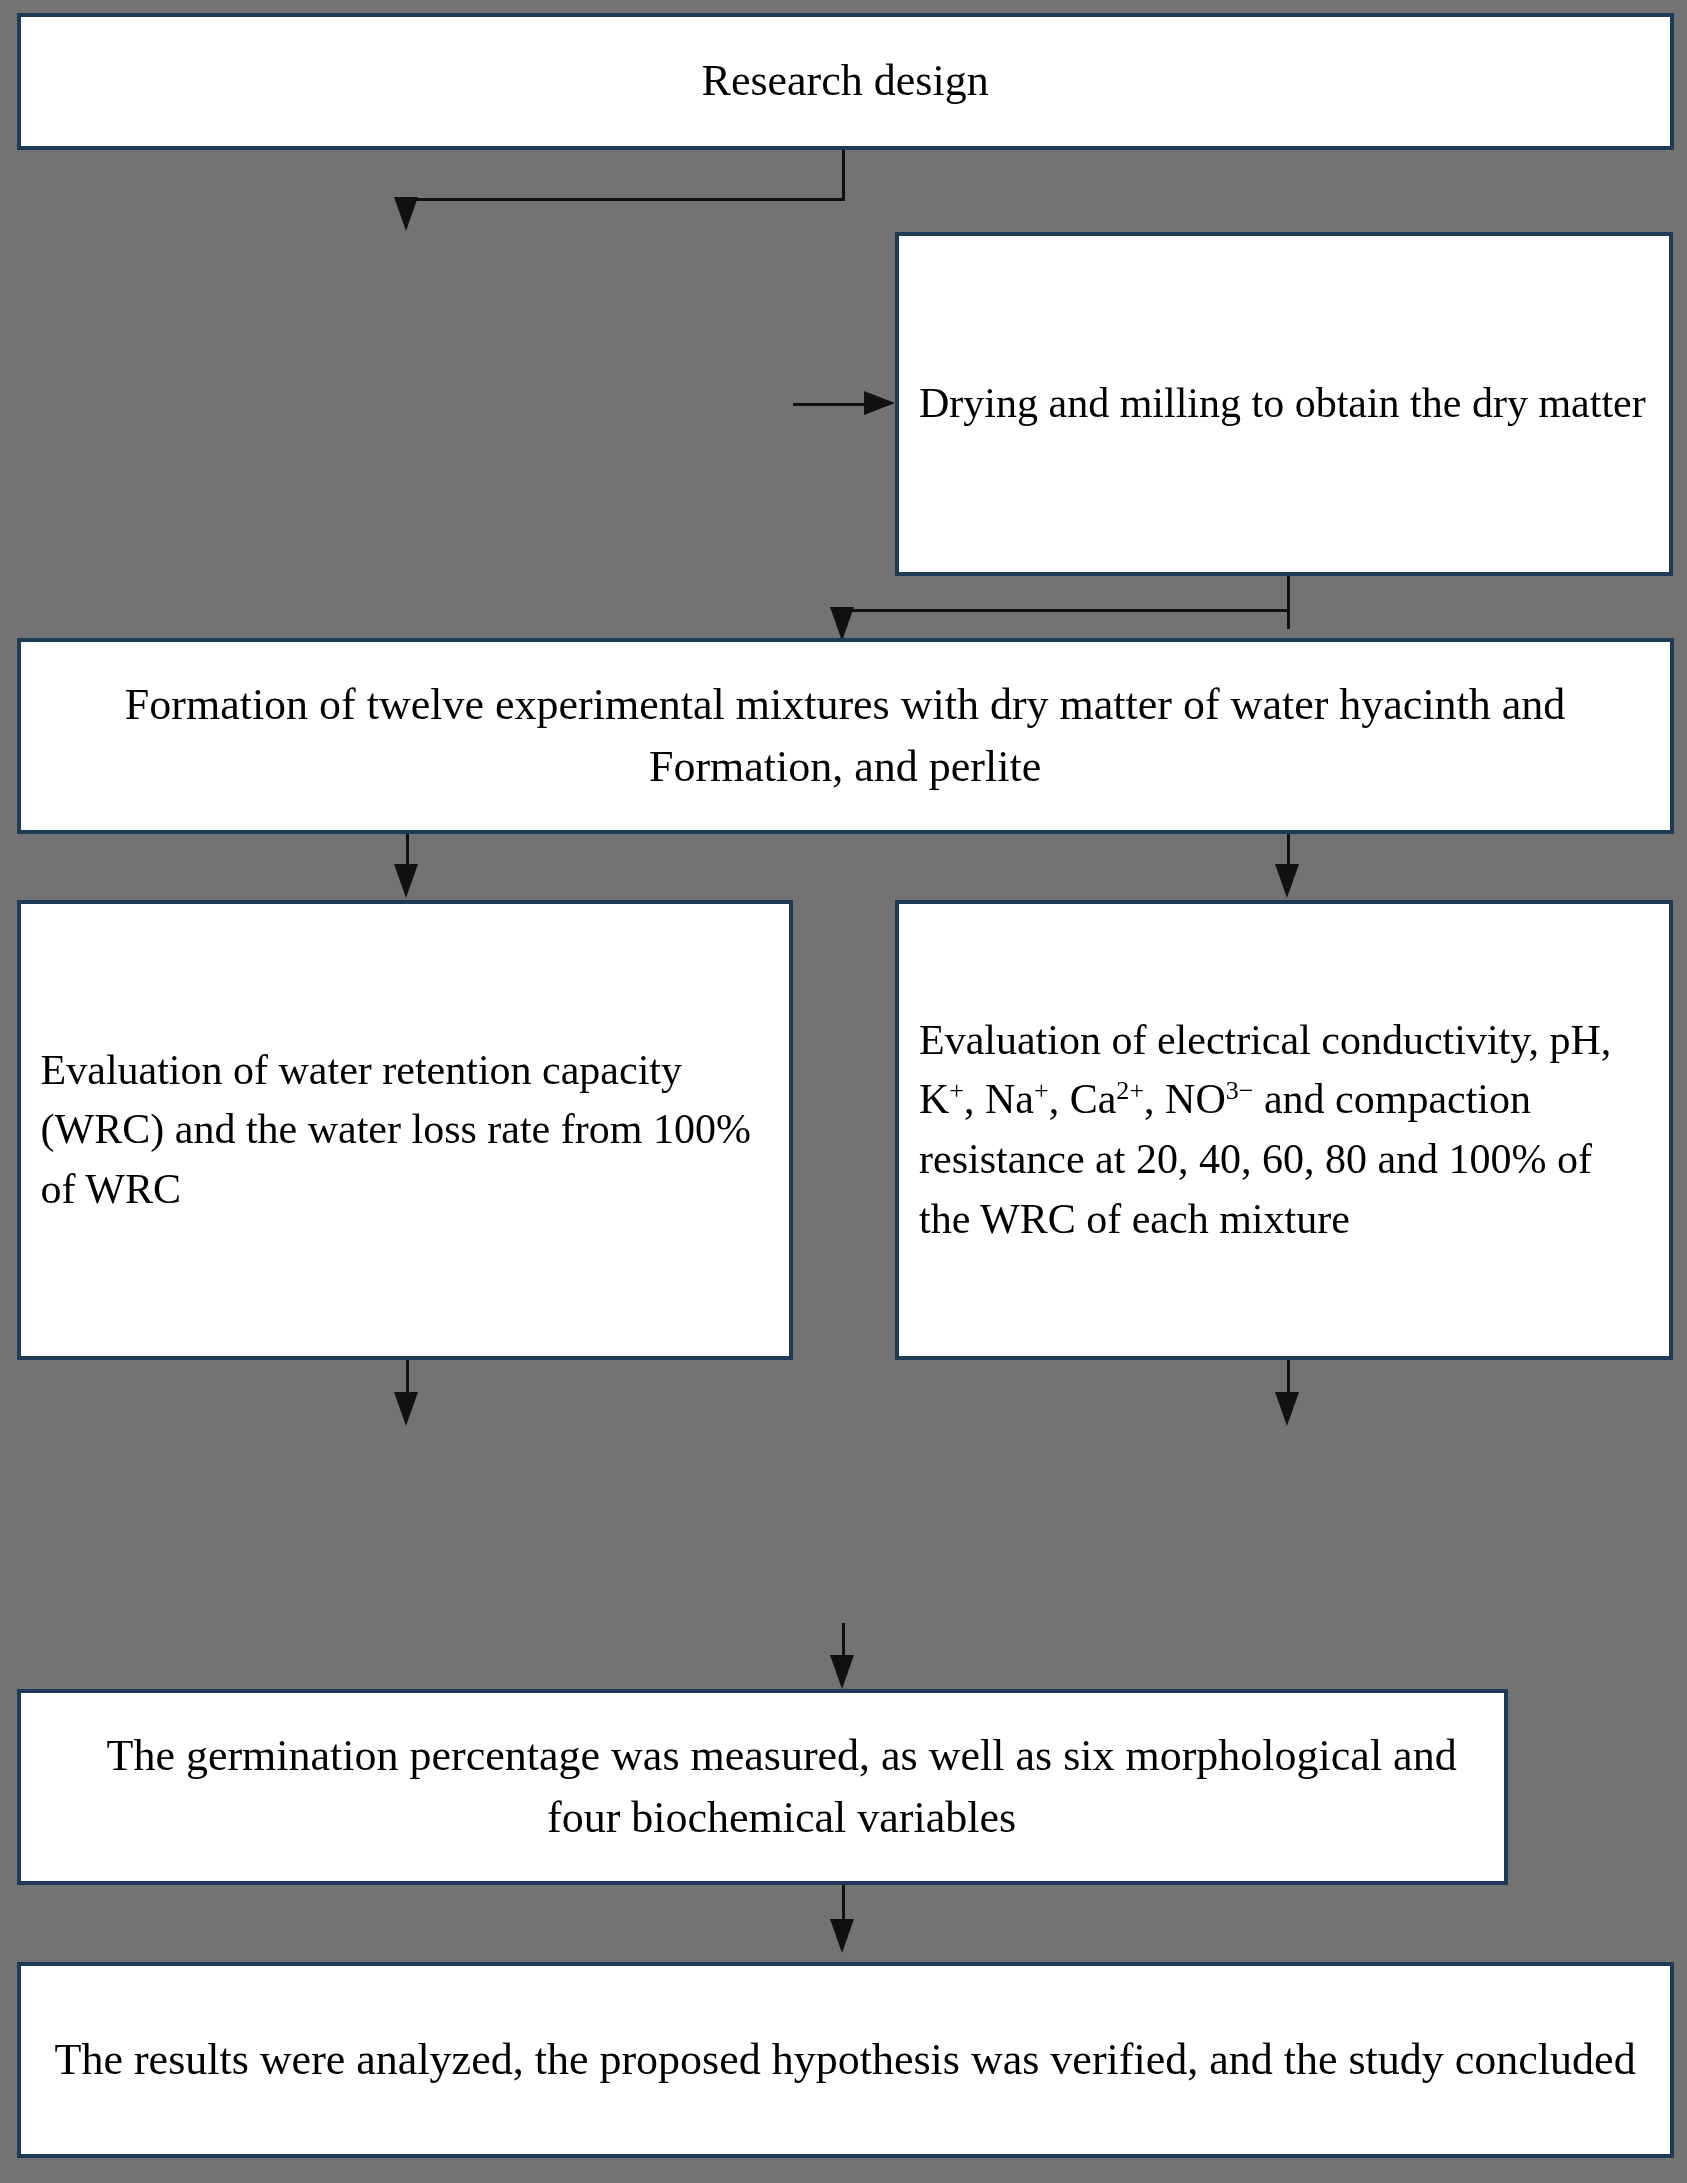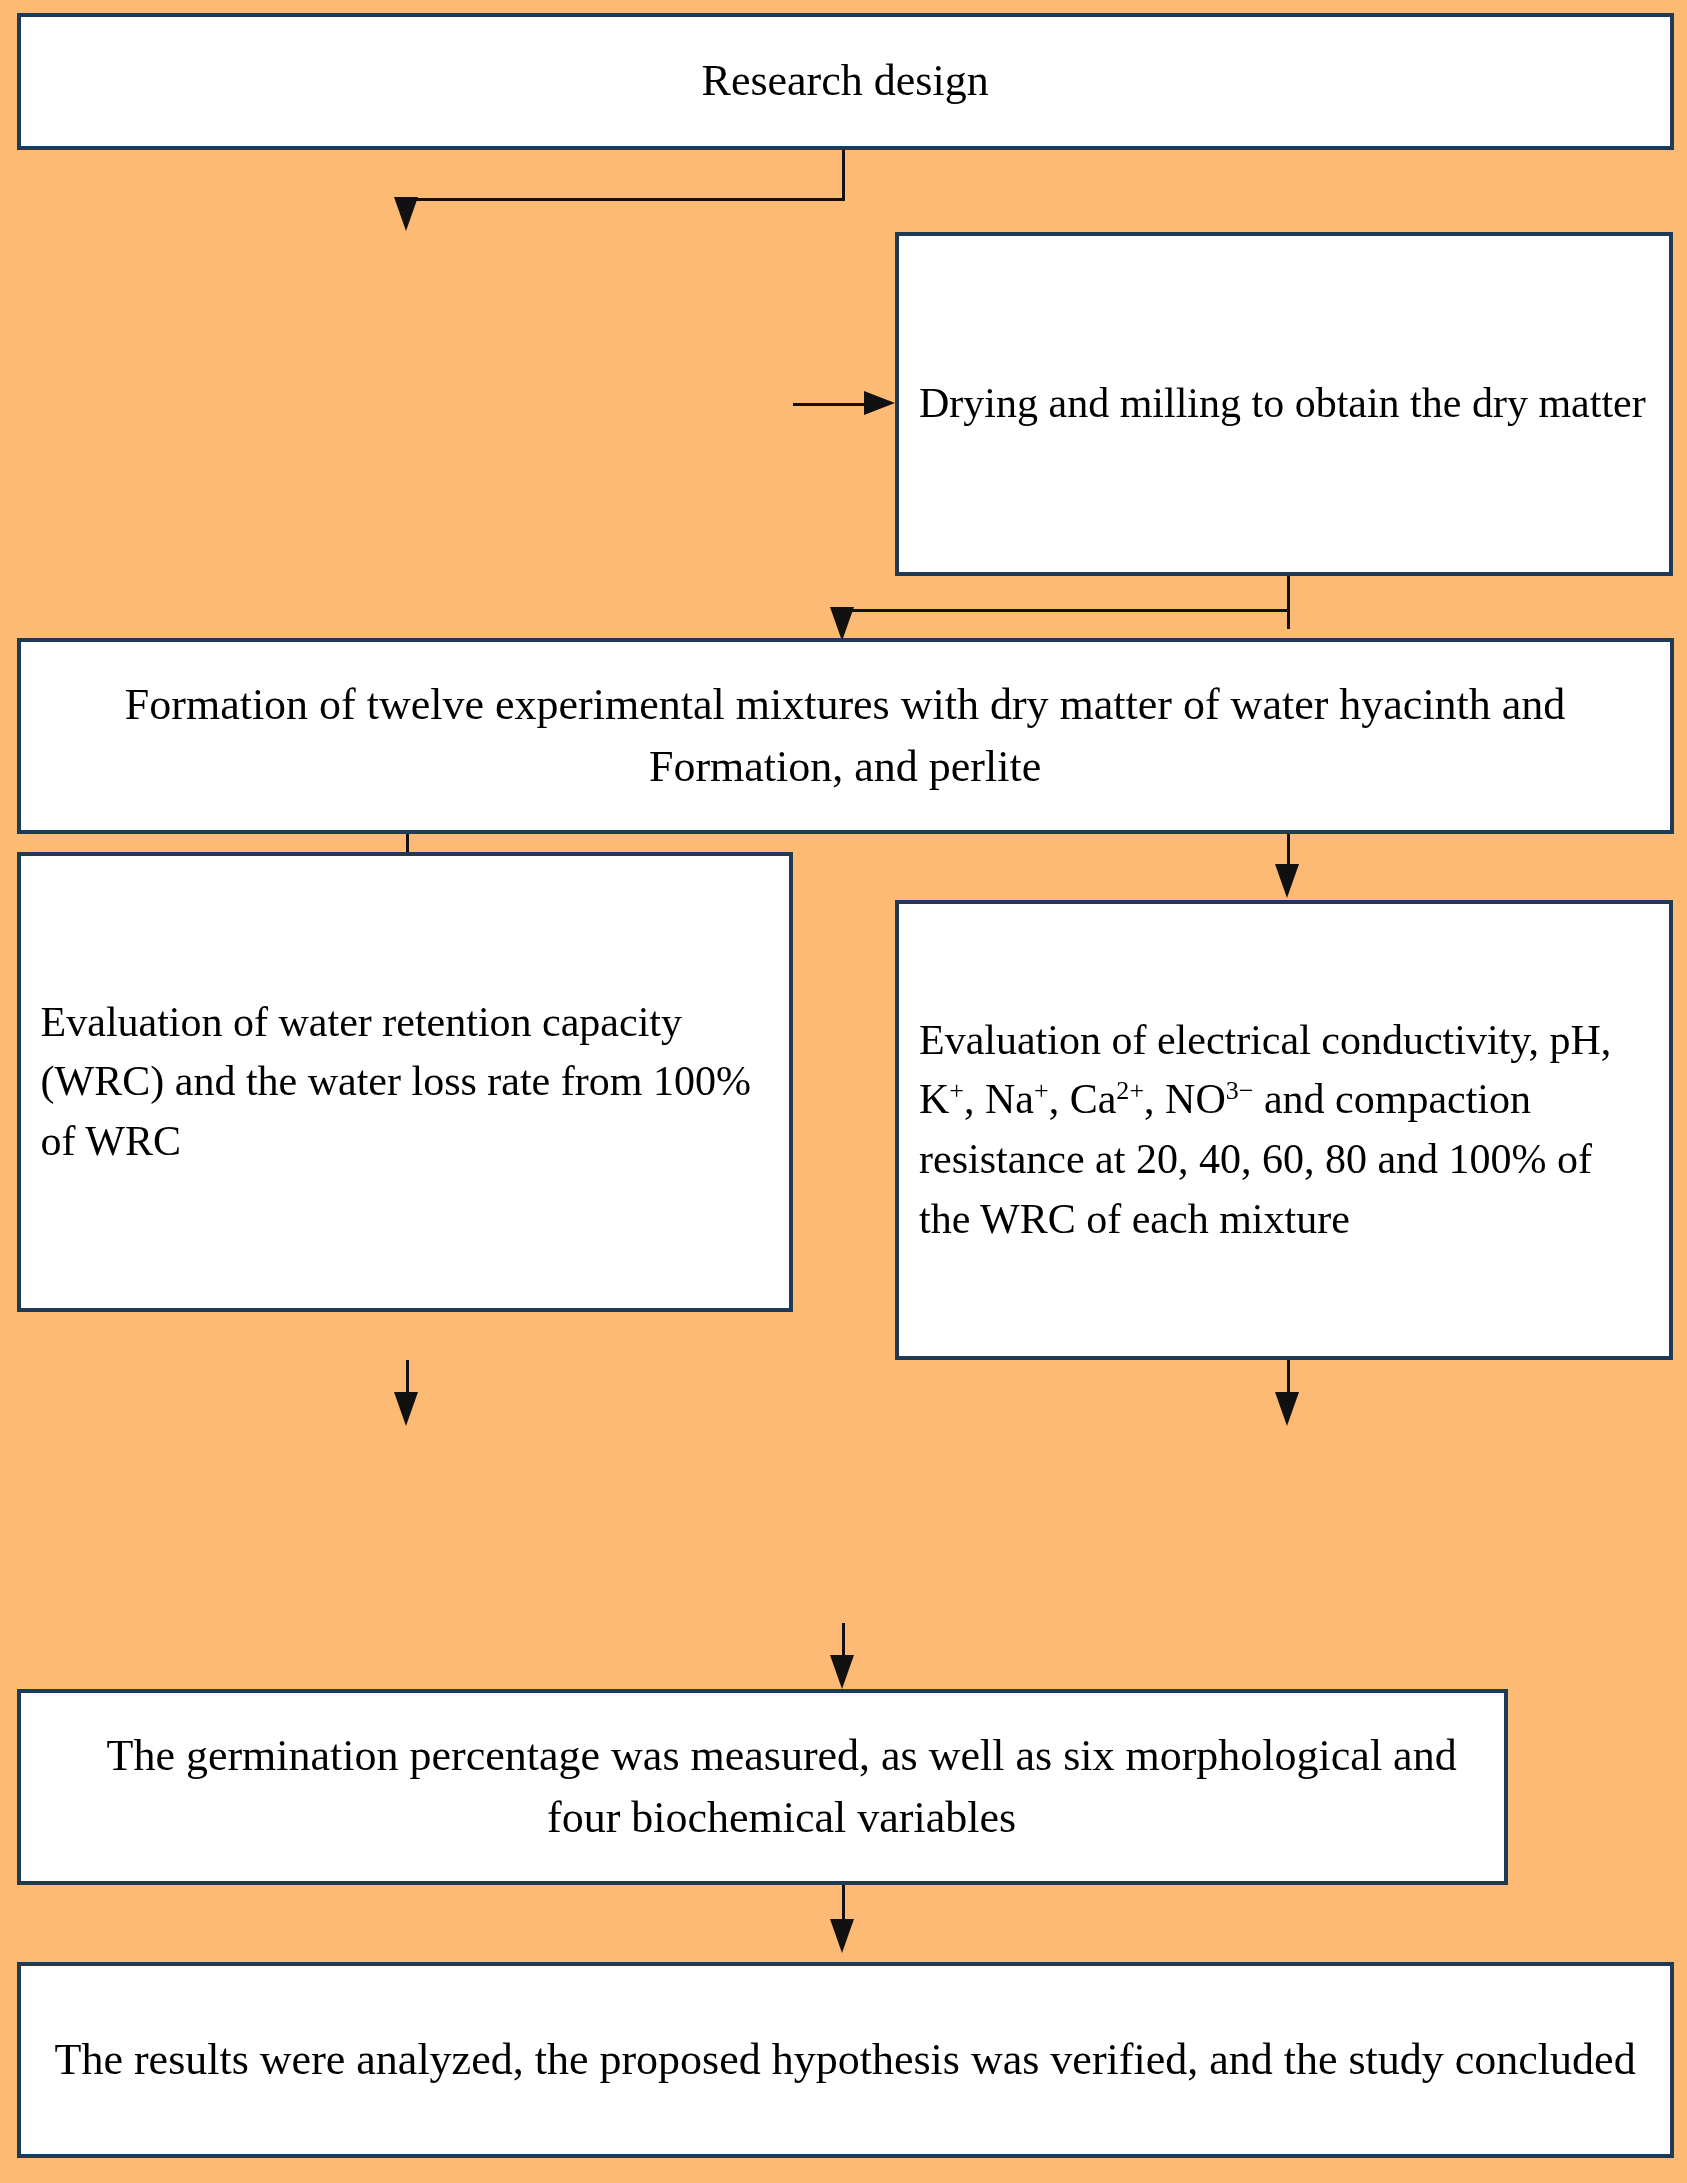--- a/index.html
+++ b/index.html
@@ -5,21 +5,21 @@
 <style>
   html, body {
     margin: 0;
     padding: 0;
     background: #ffffff;
   }
   #canvas {
     position: relative;
     width: 1687px;
     height: 2183px;
-    background: #fdba74;
+    background: #737373;
     font-family: "Liberation Serif", "DejaVu Serif", serif;
     overflow: hidden;
   }
   .node {
     position: absolute;
     box-sizing: border-box;
     border: 4.2px solid #1e3a55;
     background: #ffffff;
     display: flex;
     align-items: center;
@@ -32,21 +32,21 @@
     padding: 0 20px;
   }
   .center .txt { text-align: center; }
   .left   .txt { text-align: left; }
 
   
   #n-research   { left: 16.6px;   top: 13px;   width: 1657px; height: 137px; font-size: 44px; }
   #n-collect    { left: 16.6px;   top: 232px;  width: 776px; height: 344px; font-size: 42px; }
   #n-drying     { left: 895px; top: 232px;  width: 778px; height: 344px; font-size: 42px; }
   #n-formation  { left: 16.6px;   top: 638px; width: 1657px; height: 196px; font-size: 44px; }
-  #n-wrc        { left: 16.6px;   top: 852px; width: 776px; height: 460px; font-size: 42px; }
+  #n-wrc        { left: 16.6px;   top: 900px; width: 776px; height: 460px; font-size: 42px; }
   #n-chem       { left: 895px; top: 900px; width: 778px; height: 460px; font-size: 42px; }
   #n-analyzed   { left: 16.6px;   top: 1427px; width: 1657px; height: 196px; font-size: 44px; }
   #n-germ       { left: 16.6px;   top: 1689px; width: 1491px; height: 196px; font-size: 44px; padding-left: 39px; }
   #n-concluded  { left: 16.6px;   top: 1962px; width: 1657px; height: 196px; font-size: 44px; }
 
   sup { font-size: 0.62em; vertical-align: 0.52em; line-height: 0; }
 
   
   .conn {
     position: absolute;

